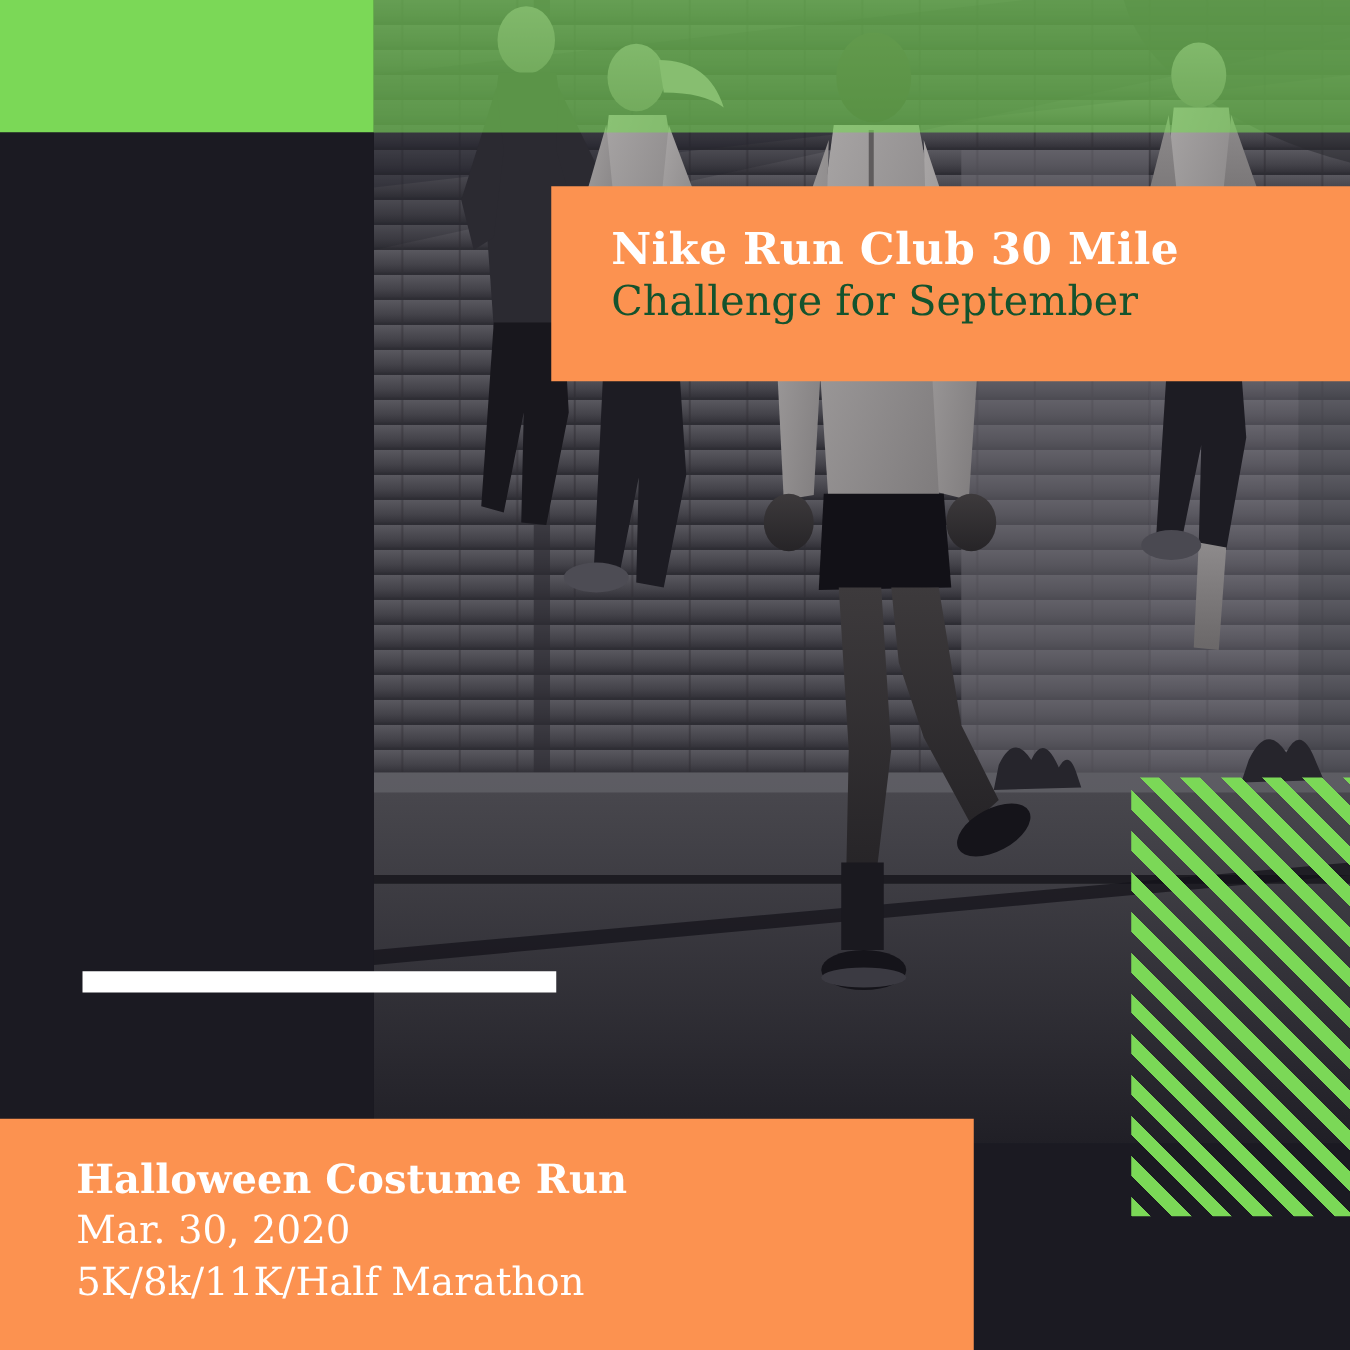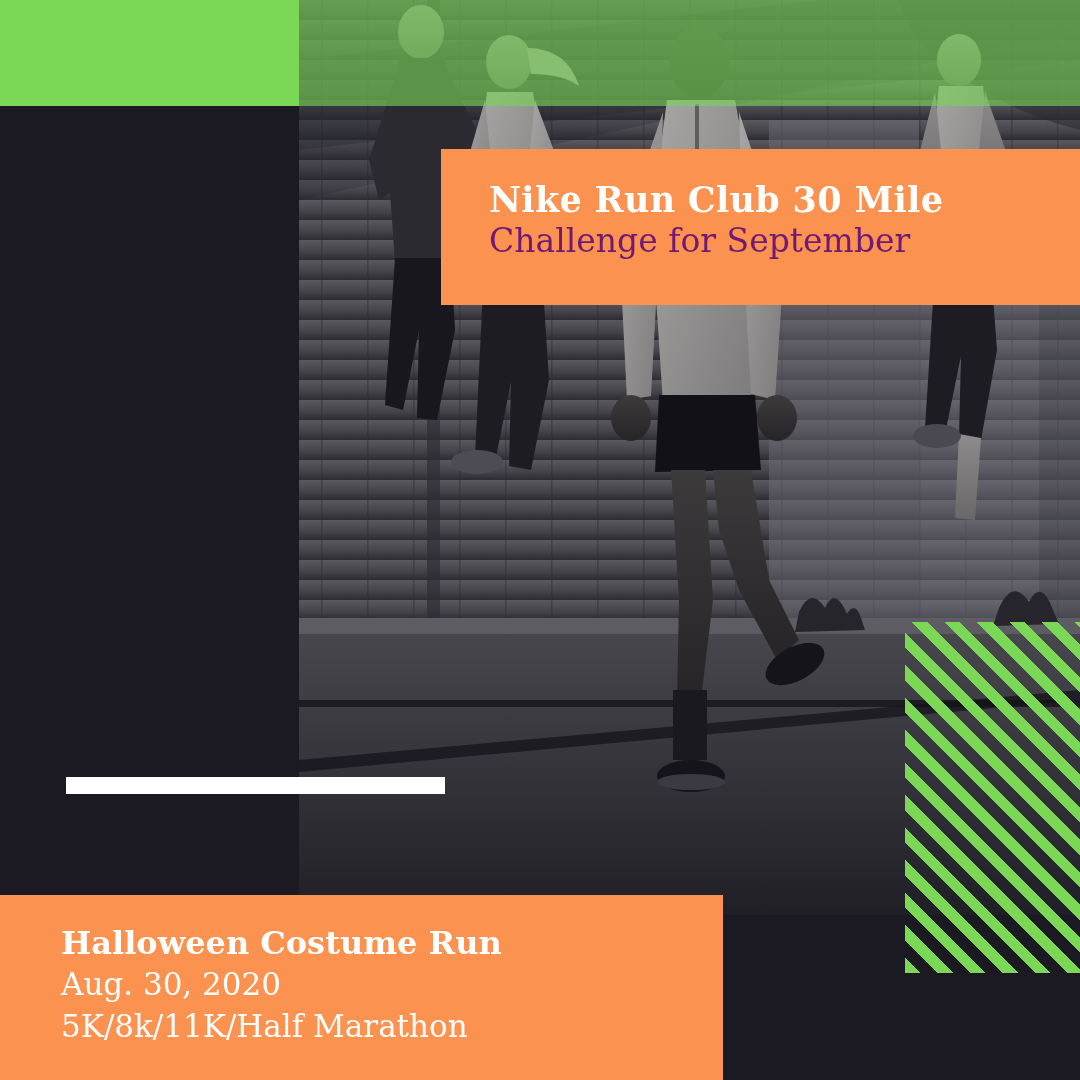--- a/index.html
+++ b/index.html
@@ -74,21 +74,21 @@
     font-size: 35px;
     color: #ffffff;
     letter-spacing: 0.3px;
     line-height: 1.18;
     white-space: nowrap;
   }
   .orange-top .line2 {
     font-family: "DejaVu Serif", serif;
     font-weight: 400;
     font-size: 33px;
-    color: #701a75;
+    color: #14532d;
     line-height: 1.3;
     white-space: nowrap;
   }
 
   
   .title-block {
     position: absolute;
     left: 68px; top: 358px;
     width: 700px;
     z-index: 6;
@@ -126,21 +126,21 @@
       #7bd857 0px, #7bd857 11px,
       rgba(0,0,0,0) 11px, rgba(0,0,0,0) 23px
     );
     z-index: 5;
   }
 
   
   .orange-bottom {
     position: absolute;
     left: 0; top: 895px;
-    width: 723px; height: 185px;
+    width: 779px; height: 185px;
     background: #fc9250;
     box-sizing: border-box;
     padding: 28px 0 0 61px;
     z-index: 7;
   }
   .orange-bottom .ob-title {
     font-family: "DejaVu Serif", serif;
     font-weight: 700;
     font-size: 32px;
     color: #ffffff;
@@ -272,17 +272,17 @@
   <div class="orange-top">
     <div class="line1">Nike Run Club 30 Mile</div>
     <div class="line2">Challenge for September</div>
   </div>
 
 
   <div class="white-rule"></div>
 
   <div class="orange-bottom">
     <div class="ob-title">Halloween Costume Run</div>
-    <div class="ob-date">Aug. 30, 2020</div>
+    <div class="ob-date">Mar. 30, 2020</div>
     <div class="ob-dist">5K/8k/11K/Half Marathon</div>
   </div>
 
 </div>
 
 </body></html>

